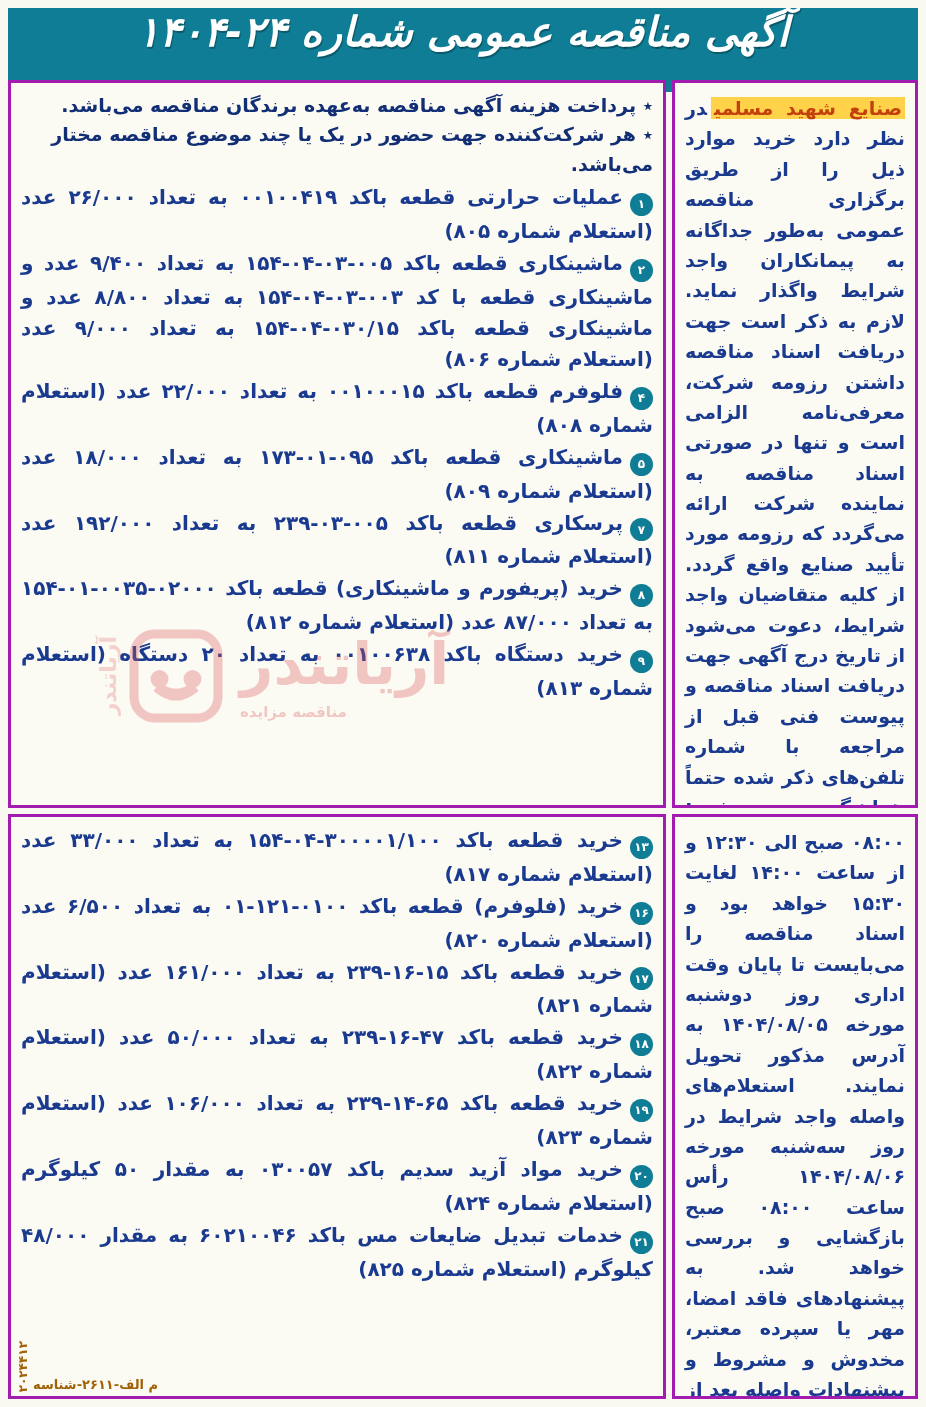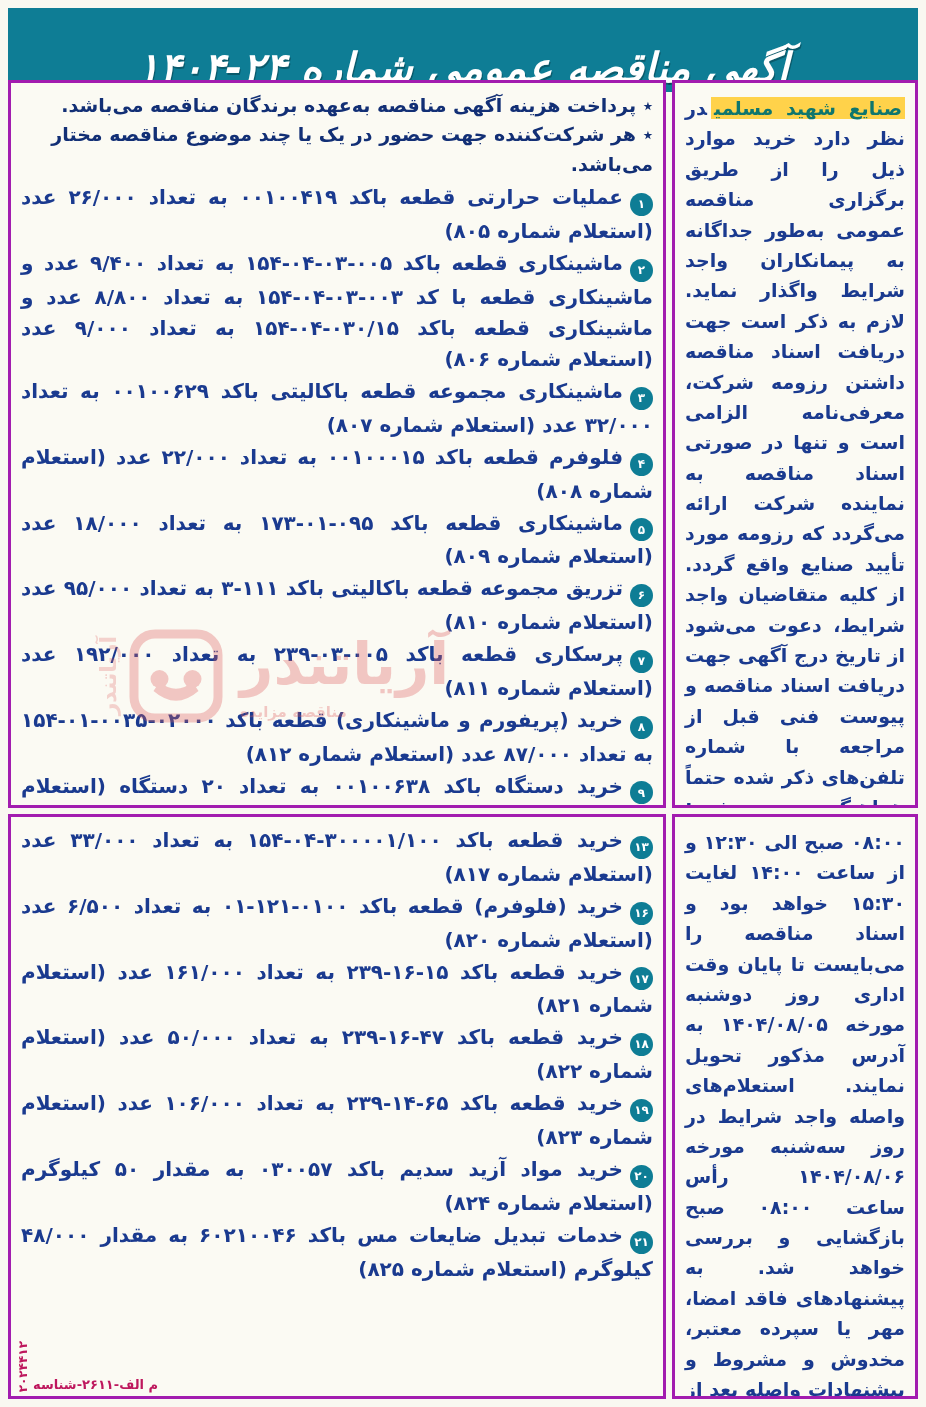--- a/index.html
+++ b/index.html
@@ -11,21 +11,21 @@
     direction:rtl;
     position:relative;
     overflow:hidden;
   }
   .page { position:absolute; inset:0; background:#f9f8f1; }
 
   
   .header {
     position:absolute; top:8px; right:8px; left:8px; height:84px;
     background:#0e7d95; color:#ffffff;
-    display:flex; align-items:flex-end; justify-content:center;
+    display:flex; align-items:flex-start; justify-content:center;
   }
   .header .title {
     font-size:41px; font-weight:bold; font-style:italic;
     letter-spacing:1px; text-shadow:1px 2px 0 rgba(0,0,0,.28);
     white-space:nowrap;
   }
 
   
   .content {
     position:absolute; top:80px; right:8px; left:8px; bottom:8px;
@@ -61,29 +61,29 @@
     font-size:12px; font-weight:bold; font-style:normal;
     vertical-align:-4px; margin-left:7px;
     letter-spacing:0;
   }
 
   .intro {
     font-size:19px; font-weight:bold; color:#1a3a8f;
     line-height:1.6; text-align:justify;
   }
   .company {
-    background:#ffd24a; color:#0f766e;
+    background:#ffd24a; color:#c2410c;
     padding:0 3px; margin-left:4px;
   }
 
   
   .reg {
     position:absolute; left:5px; bottom:4px;
     display:flex; align-items:flex-end; gap:3px;
-    direction:ltr; color:#be185d; z-index:3;
+    direction:ltr; color:#a16207; z-index:3;
   }
   .reg .vert {
     writing-mode:vertical-rl; transform:rotate(180deg);
     font-size:12px; font-weight:bold;
   }
   .reg .horiz { font-size:13px; font-weight:bold; }
 
   
   .watermark {
     position:absolute; top:628px; left:128px; width:330px;
@@ -123,35 +123,29 @@
       </div>
       <div>
   <div class="item">
     <span class="num">۱</span><span class="item-text">عملیات حرارتی قطعه باکد ۰۰۱۰۰۴۱۹ به تعداد ۲۶/۰۰۰ عدد (استعلام شماره ۸۰۵)</span>
   </div>
 
   <div class="item">
     <span class="num">۲</span><span class="item-text">ماشینکاری قطعه باکد ⁦۱۵۴-۰۴-۰۳-۰۰۵⁩ به تعداد ۹/۴۰۰ عدد و ماشینکاری قطعه با کد ⁦۱۵۴-۰۴-۰۳-۰۰۳⁩ به تعداد ۸/۸۰۰ عدد و ماشینکاری قطعه باکد ⁦۱۵۴-۰۴-۰۳۰/۱۵⁩ به تعداد ۹/۰۰۰ عدد (استعلام شماره ۸۰۶)</span>
   </div>
 
-  <div class="item">
-    <span class="num">۳</span><span class="item-text">ماشینکاری مجموعه قطعه باکالیتی باکد ۰۰۱۰۰۶۲۹ به تعداد ۳۲/۰۰۰ عدد (استعلام شماره ۸۰۷)</span>
-  </div>
 
   <div class="item">
     <span class="num">۴</span><span class="item-text">فلوفرم قطعه باکد ۰۰۱۰۰۰۱۵ به تعداد ۲۲/۰۰۰ عدد (استعلام شماره ۸۰۸)</span>
   </div>
 
   <div class="item">
     <span class="num">۵</span><span class="item-text">ماشینکاری قطعه باکد ⁦۱۷۳-۰۱-۰۹۵⁩ به تعداد ۱۸/۰۰۰ عدد (استعلام شماره ۸۰۹)</span>
   </div>
 
-  <div class="item">
-    <span class="num">۶</span><span class="item-text">تزریق مجموعه قطعه باکالیتی باکد ⁦۳-۱۱۱⁩ به تعداد ۹۵/۰۰۰ عدد (استعلام شماره ۸۱۰)</span>
-  </div>
 
   <div class="item">
     <span class="num">۷</span><span class="item-text">پرسکاری قطعه باکد ⁦۲۳۹-۰۳-۰۰۵⁩ به تعداد ۱۹۲/۰۰۰ عدد (استعلام شماره ۸۱۱)</span>
   </div>
 
   <div class="item">
     <span class="num">۸</span><span class="item-text">خرید (پریفورم و ماشینکاری) قطعه باکد ⁦۱۵۴-۰۱-۰۰۳۵-۰۲۰۰۰⁩ به تعداد ۸۷/۰۰۰ عدد (استعلام شماره ۸۱۲)</span>
   </div>
 
   <div class="item">

